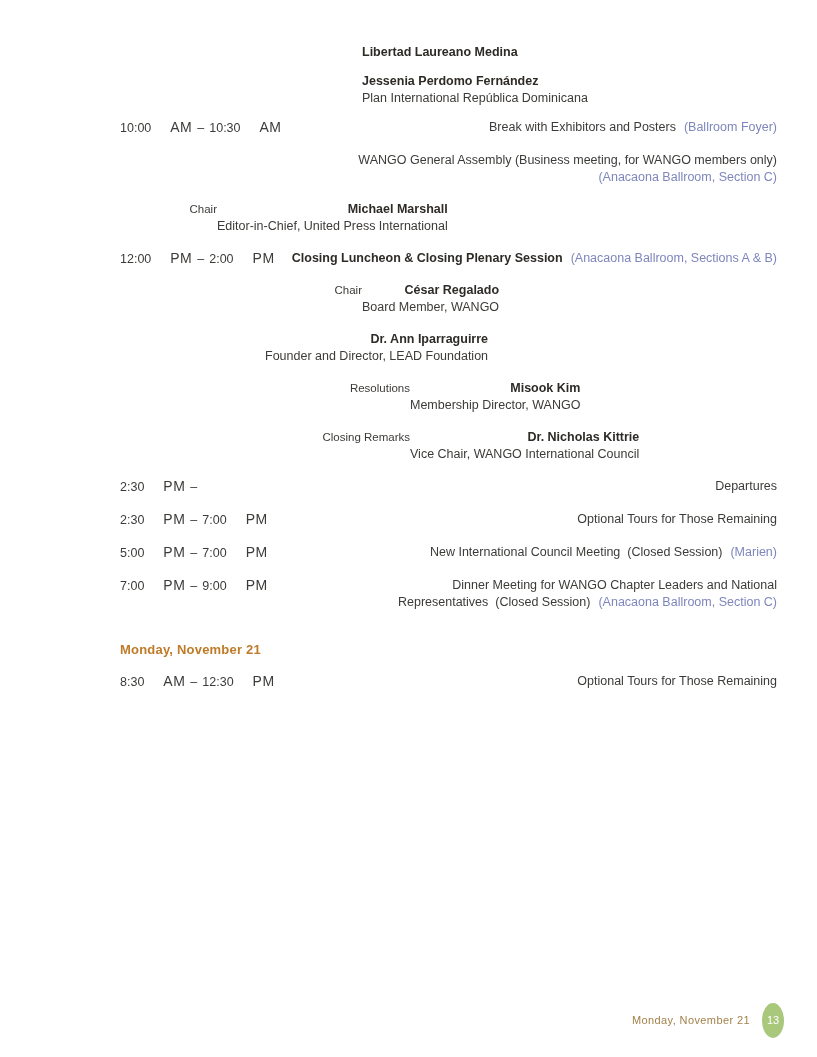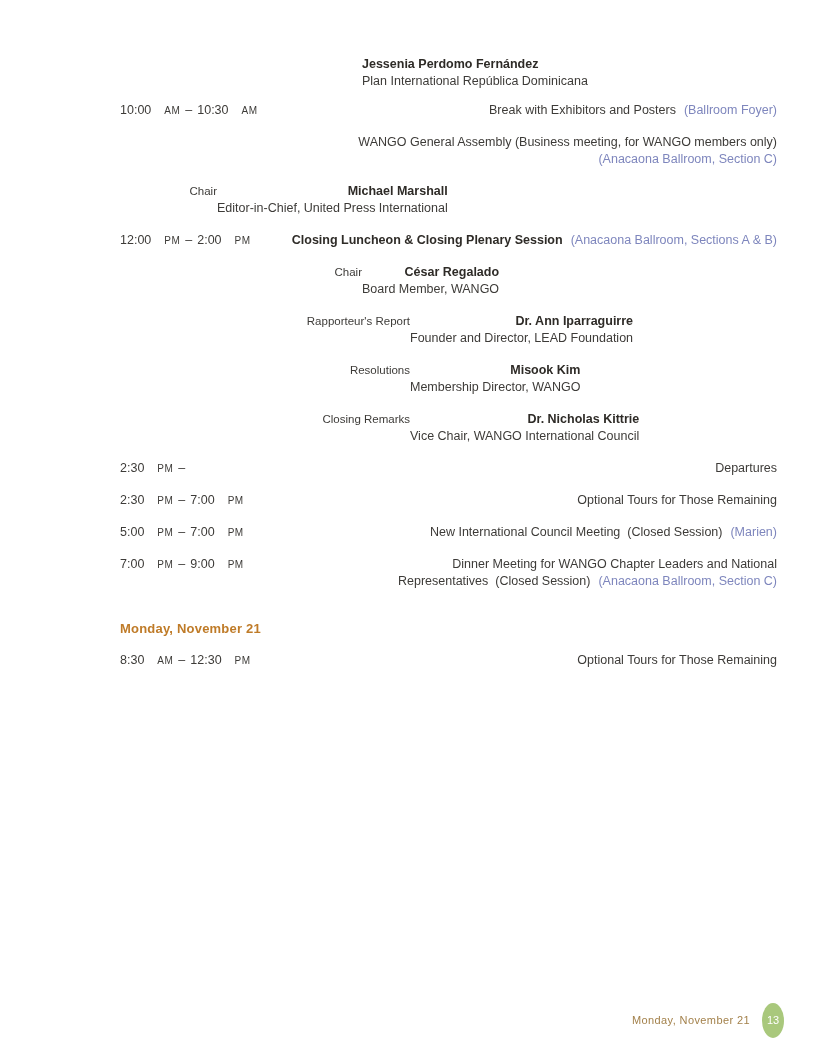--- a/index.html
+++ b/index.html
@@ -19,21 +19,21 @@
   .content { padding: 44px 40px 0 120px; }
 
   
   .speakers { margin-left: 242px; }
   .speaker { margin-bottom: 12px; }
   .pname { font-weight: bold; color: #2e2b27; }
 
   
   .row { display: flex; margin-bottom: 15px; }
   .time { width: 145px; flex: none; white-space: nowrap; color: #3d3b38; }
-  .ampm { font-size: 10px; letter-spacing: 0.5px; margin-left: 13px; }
+  .ampm { font-size: 14px; letter-spacing: 0.5px; margin-left: 19px; }
   .dash { margin: 0 5px; }
   .body { flex: 1; text-align: right; }
   .line { white-space: pre-wrap; }
   .title { color: #3d3b38; }
   .title-bold { font-weight: bold; color: #2e2b27; }
   .loc { color: #7e86bd; }
   .loc-inline { margin-left: 8px; }
   .loc-line { margin-left: 168px; color: #7e86bd; }
 
   
@@ -81,20 +81,21 @@
   }
 </style>
 </head>
 <body>
 
 <div class="page">
   <div class="content">
 
     <div class="speakers">
       <div class="speaker">
+        <div class="pname">Libertad Laureano Medina</div>
       </div>
       <div class="speaker">
         <div class="pname">Jessenia Perdomo Fernández</div>
         <div>Plan International República Dominicana</div>
       </div>
     </div>
 
     <div class="row">
       <div class="time"><span>10:00</span><span class="ampm">AM</span><span class="dash">–</span><span>10:30</span><span class="ampm">AM</span></div>
       <div class="body">
@@ -121,21 +122,20 @@
       <div class="body">
         <div class="line"><span class="title-bold">Closing Luncheon &amp; Closing Plenary Session</span><span class="loc loc-inline">(Anacaona Ballroom, Sections A &amp; B)</span></div>
         <div class="subblock">
           <div class="rlabel w-chair">Chair</div>
           <div>
             <div class="pname">César Regalado</div>
             <div>Board Member, WANGO</div>
           </div>
         </div>
         <div class="subblock">
-          <div class="rlabel w-wide">Rapporteur's Report</div>
           <div>
             <div class="pname">Dr. Ann Iparraguirre</div>
             <div>Founder and Director, LEAD Foundation</div>
           </div>
         </div>
         <div class="subblock">
           <div class="rlabel w-wide">Resolutions</div>
           <div>
             <div class="pname">Misook Kim</div>
             <div>Membership Director, WANGO</div>

